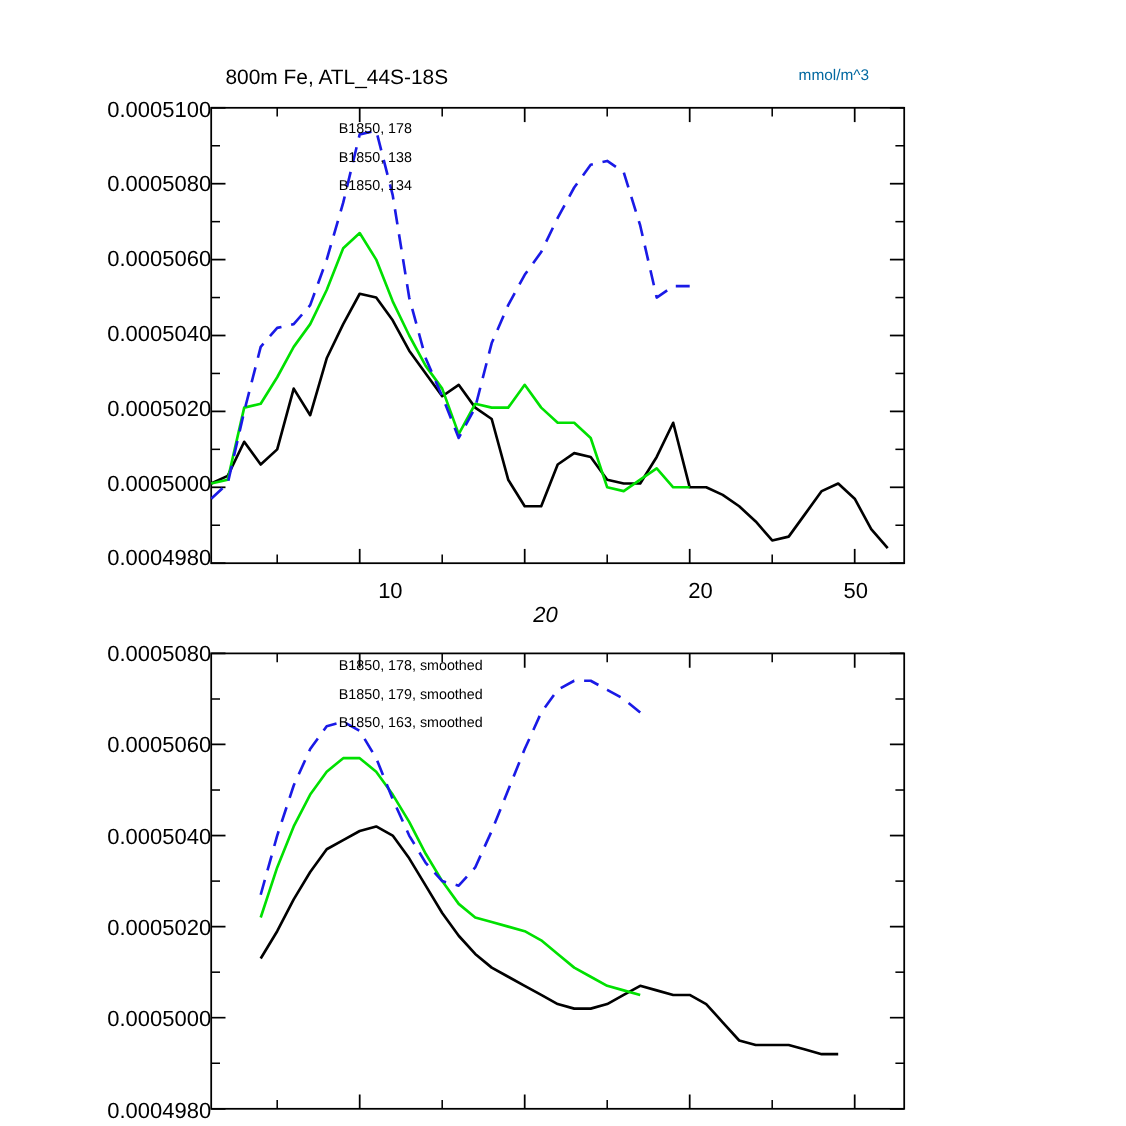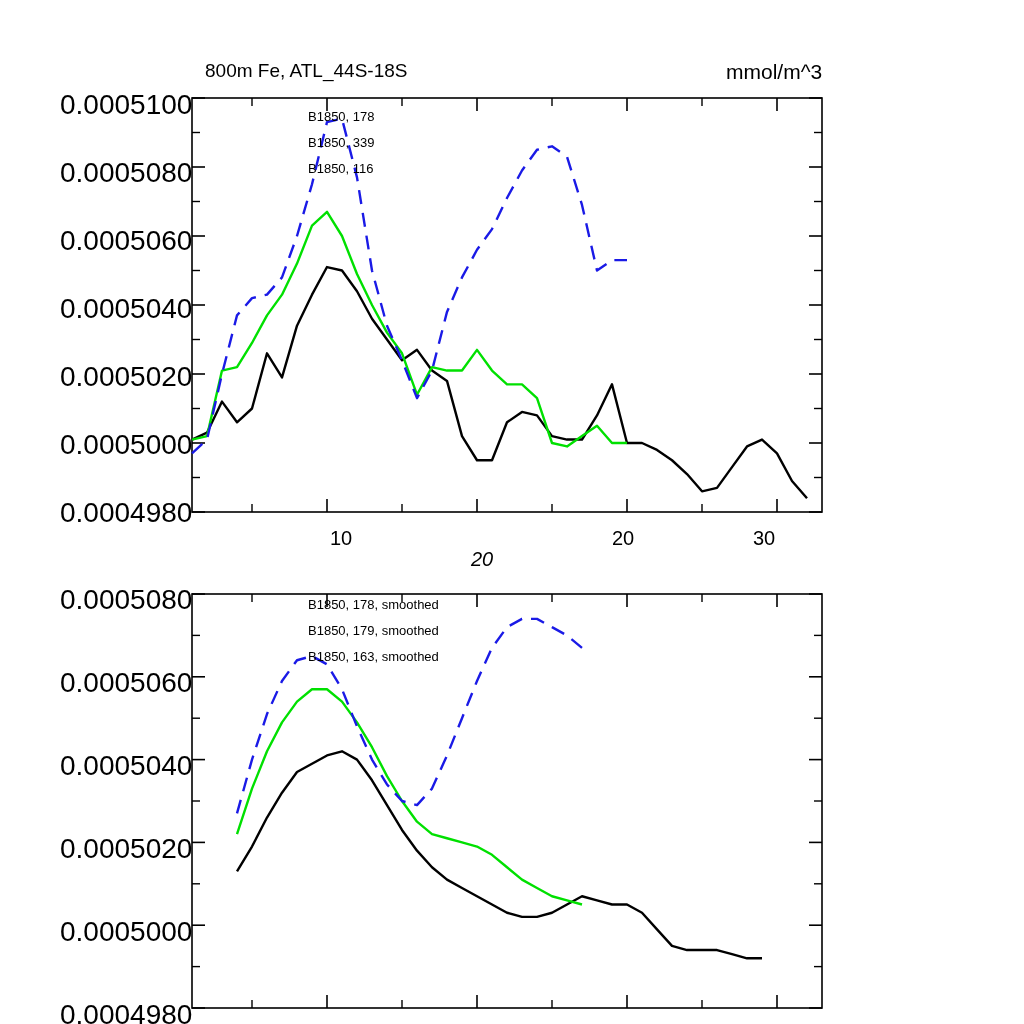--- a/index.html
+++ b/index.html
@@ -23,37 +23,37 @@
     position: absolute;
   }
   .plot-title {
     position: absolute;
     font-size: 19px;
     color: #000;
     white-space: nowrap;
   }
   .plot-units {
     position: absolute;
-    font-size: 21px;
-    color: #000000;
+    font-size: 14px;
+    color: #0369a1;
     white-space: nowrap;
   }
   .axis-label {
     position: absolute;
-    font-size: 28px;
+    font-size: 20px;
     color: #000;
     white-space: nowrap;
     text-align: right;
   }
   .xtick-label {
     position: absolute;
     font-size: 20px;
     color: #000;
     white-space: nowrap;
-    text-align: center;
+    text-align: right;
   }
   .legend {
     position: absolute;
   }
   .legend-row {
     position: relative;
     height: 26px;
     white-space: nowrap;
   }
   .legend-sample {
@@ -91,21 +91,21 @@
     <div class="axis-label" style="left:60px; top:157px; width:132px;">0.0005080</div>
     <div class="axis-label" style="left:60px; top:225px; width:132px;">0.0005060</div>
     <div class="axis-label" style="left:60px; top:293px; width:132px;">0.0005040</div>
     <div class="axis-label" style="left:60px; top:361px; width:132px;">0.0005020</div>
     <div class="axis-label" style="left:60px; top:429px; width:132px;">0.0005000</div>
     <div class="axis-label" style="left:60px; top:497px; width:132px;">0.0004980</div>
 
     <div class="xtick-label" style="left:316px; top:527px; width:50px;">10</div>
     <div class="xtick-label" style="left:457px; top:548px; width:50px;font-style:italic;">20</div>
     <div class="xtick-label" style="left:598px; top:527px; width:50px;">20</div>
-    <div class="xtick-label" style="left:739px; top:527px; width:50px;">30</div>
+    <div class="xtick-label" style="left:739px; top:527px; width:50px;">50</div>
 
     <svg id="svg-top" width="1024" height="570" style="position:absolute; left:0; top:0;">
         <rect x="192" y="98" width="630" height="414" fill="none" stroke="#000" stroke-width="1.6"></rect>
         <line x1="192" y1="98" x2="205" y2="98" stroke="#000" stroke-width="1.6"></line>
         <line x1="822" y1="98" x2="809" y2="98" stroke="#000" stroke-width="1.6"></line>
         <line x1="192" y1="167.00000000000125" x2="205" y2="167.00000000000125" stroke="#000" stroke-width="1.6"></line>
         <line x1="822" y1="167.00000000000125" x2="809" y2="167.00000000000125" stroke="#000" stroke-width="1.6"></line>
         <line x1="192" y1="235.99999999999875" x2="205" y2="235.99999999999875" stroke="#000" stroke-width="1.6"></line>
         <line x1="822" y1="235.99999999999875" x2="809" y2="235.99999999999875" stroke="#000" stroke-width="1.6"></line>
         <line x1="192" y1="305" x2="205" y2="305" stroke="#000" stroke-width="1.6"></line>
@@ -153,27 +153,27 @@
       <div class="legend-row">
         <svg class="legend-sample" width="72" height="4" style="top:10px;">
           <line x1="0" y1="2" x2="72" y2="2" stroke="#000000" stroke-width="2.2"></line>
         </svg>
         <span class="legend-text">B1850, 178</span>
       </div>
       <div class="legend-row">
         <svg class="legend-sample" width="72" height="4" style="top:10px;">
           <line x1="0" y1="2" x2="72" y2="2" stroke="#00e000" stroke-width="2.2"></line>
         </svg>
-        <span class="legend-text">B1850, 339</span>
+        <span class="legend-text">B1850, 138</span>
       </div>
       <div class="legend-row">
         <svg class="legend-sample" width="72" height="4" style="top:10px;">
           <line x1="0" y1="2" x2="72" y2="2" stroke="#1a1ae6" stroke-width="2.2" stroke-dasharray="14 9"></line>
         </svg>
-        <span class="legend-text">B1850, 116</span>
+        <span class="legend-text">B1850, 134</span>
       </div>
     </div>
   </div>
 
   <div class="panel" style="left:0; top:570px; width:1024px; height:454px;">
 
     <div class="axis-label" style="left:60px; top:14px; width:132px;">0.0005080</div>
     <div class="axis-label" style="left:60px; top:97px; width:132px;">0.0005060</div>
     <div class="axis-label" style="left:60px; top:180px; width:132px;">0.0005040</div>
     <div class="axis-label" style="left:60px; top:263px; width:132px;">0.0005020</div>

